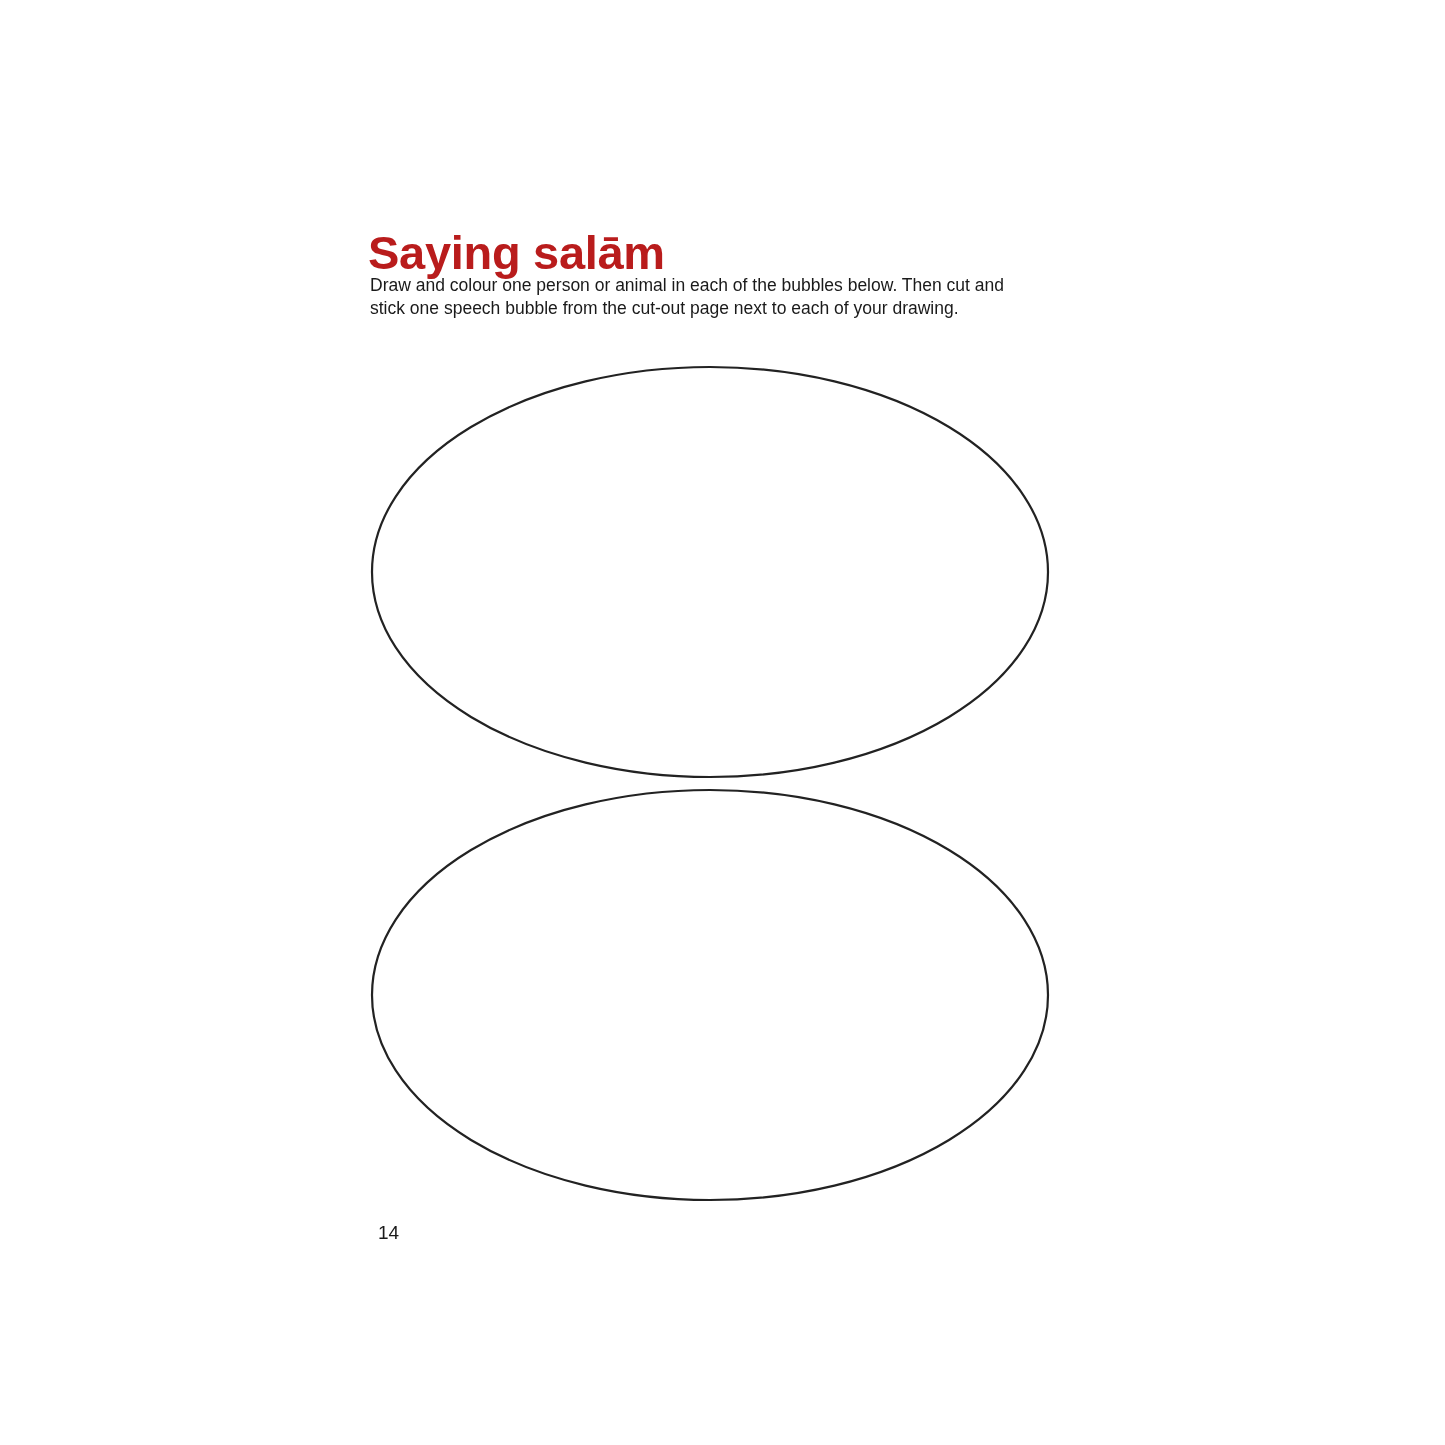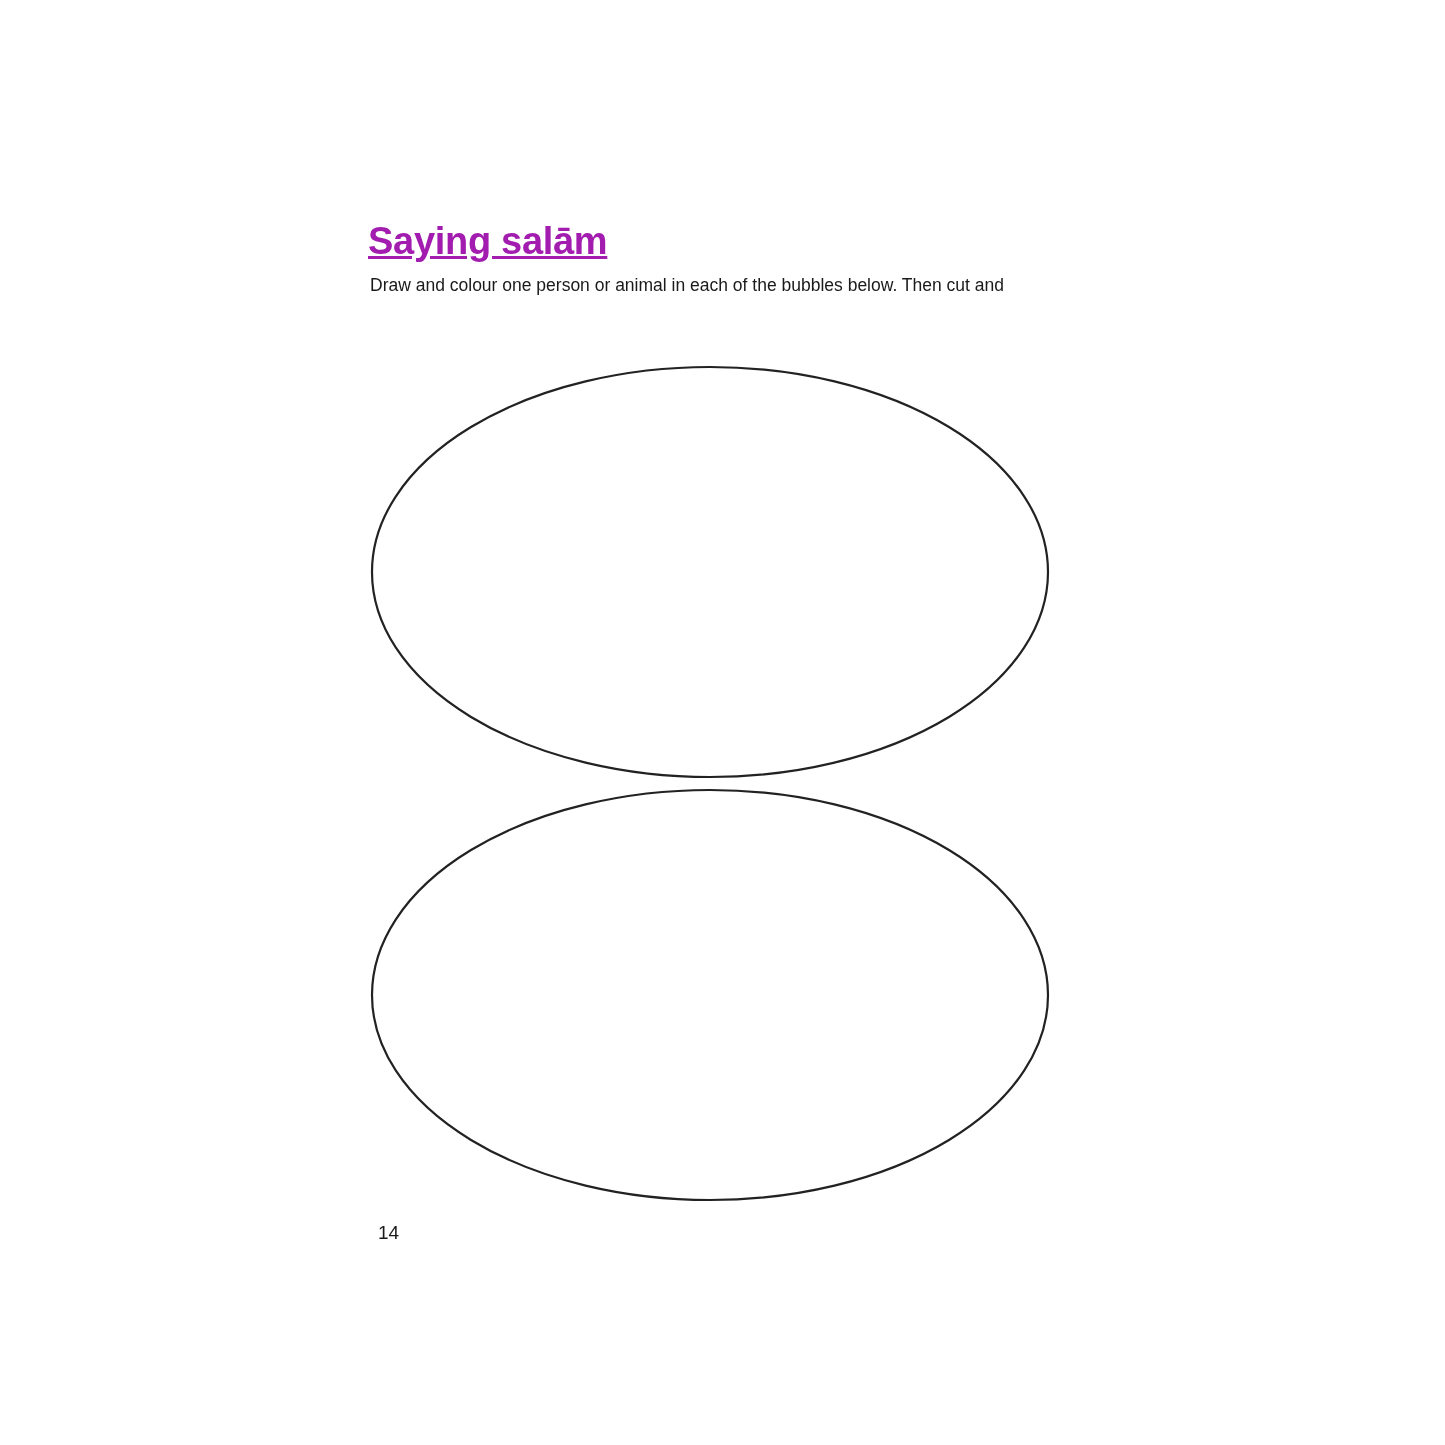--- a/index.html
+++ b/index.html
@@ -17,27 +17,26 @@
   }
   .page {
     position: absolute;
     inset: 0;
     background: #ffffff;
   }
   .title {
     position: absolute;
     left: 368px;
     top: 196px;
-    font-size: 38px;
+    font-size: 47px;
     font-weight: bold;
     letter-spacing: -0.3px;
-    color: #a21caf;
+    color: #b91c1c;
     line-height: 1.1;
     white-space: nowrap;
-    text-decoration: underline;
   }
   .instructions {
     position: absolute;
     left: 370px;
     top: 274px;
     width: 620px;
     font-size: 17.5px;
     line-height: 1.33;
     color: #1a1a1a;
   }
@@ -63,20 +62,21 @@
 </style>
 </head>
 <body>
 
 <div class="page">
 
   <h1 class="title">Saying salām</h1>
 
   <div class="instructions">
     <span class="line">Draw and colour one person or animal in each of the bubbles below. Then cut and</span>
+    <span class="line">stick one speech bubble  from the cut-out page next to each of your drawing.</span>
   </div>
 
   <svg class="bubble-area" viewBox="0 0 1445 1445" width="1445" height="1445">
     <ellipse cx="710" cy="572" rx="338" ry="205" fill="#ffffff" stroke="#222222" stroke-width="2.2"></ellipse>
     <ellipse cx="710" cy="995" rx="338" ry="205" fill="#ffffff" stroke="#222222" stroke-width="2.2"></ellipse>
   </svg>
 
   <div class="page-number">14</div>
 
 </div>

